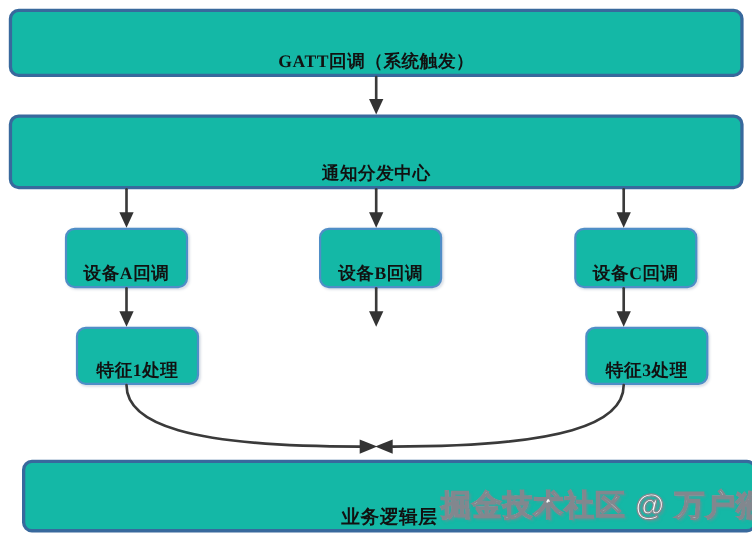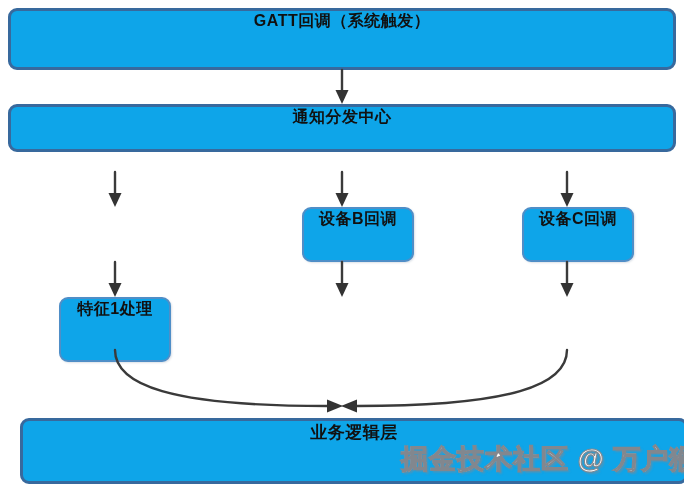--- a/index.html
+++ b/index.html
@@ -8,47 +8,48 @@
     position: relative;
     width: 684px;
     height: 492px;
     background: #ffffff;
     font-family: "Liberation Sans", "DejaVu Sans", sans-serif;
     overflow: hidden;
   }
   .node {
     position: absolute;
     display: flex;
-    align-items: flex-start;
+    align-items: flex-end;
     justify-content: center;
-    background: #0ea5e9;
+    background: #14b8a6;
     border-radius: 9px;
     color: #111111;
     font-weight: bold;
     font-size: 16px;
     letter-spacing: 0.5px;
     z-index: 1;
+    font-family: Liberation Serif, serif;
   }
   .node.wide {
     left: 8px;
     width: 668px;
     border: 3px solid #38699d;
   }
   .node.small {
     width: 112px;
     border: 2px solid #4f8ec7;
     box-shadow: 1px 1px 2px rgba(60, 90, 130, 0.18);
   }
   #node-gatt     { top: 8px;   height: 62px; }
-  #node-dispatch { top: 104px; height: 48px; }
+  #node-dispatch { top: 104px; height: 68px; }
   #node-business { top: 418px; height: 66px; font-size: 17px; margin-left: 12px; }
   .row-device  { top: 207px; height: 55px; }
-  .row-feature { top: 297px; height: 65px; }
+  .row-feature { top: 297px; height: 53px; margin-left: 10px; }
   .col-1 { left: 59px;  }
-  .col-2 { left: 302px; }
+  .col-2 { left: 290px; }
   .col-3 { left: 522px; }
   svg.arrows {
     position: absolute;
     left: 0; top: 0;
     width: 684px; height: 492px;
     pointer-events: none;
     z-index: 3;
   }
   svg.arrows line, svg.arrows path {
     stroke: #3a3a3a;
@@ -77,29 +78,35 @@
 <div class="canvas">
 
   <div id="node-gatt" class="node wide">
     <span>GATT回调（系统触发）</span>
   </div>
 
   <div id="node-dispatch" class="node wide">
     <span>通知分发中心</span>
   </div>
 
+  <div class="node small row-device col-1">
+    <span>设备A回调</span>
+  </div>
   <div class="node small row-device col-2">
     <span>设备B回调</span>
   </div>
   <div class="node small row-device col-3">
     <span>设备C回调</span>
   </div>
 
   <div class="node small row-feature col-1">
     <span>特征1处理</span>
+  </div>
+  <div class="node small row-feature col-3">
+    <span>特征3处理</span>
   </div>
 
   <div id="node-business" class="node wide">
     <span>业务逻辑层</span>
   </div>
 
   <div class="watermark">掘金技术社区 @ 万户猴</div>
 
   <svg class="arrows" viewBox="0 0 684 492">
 

